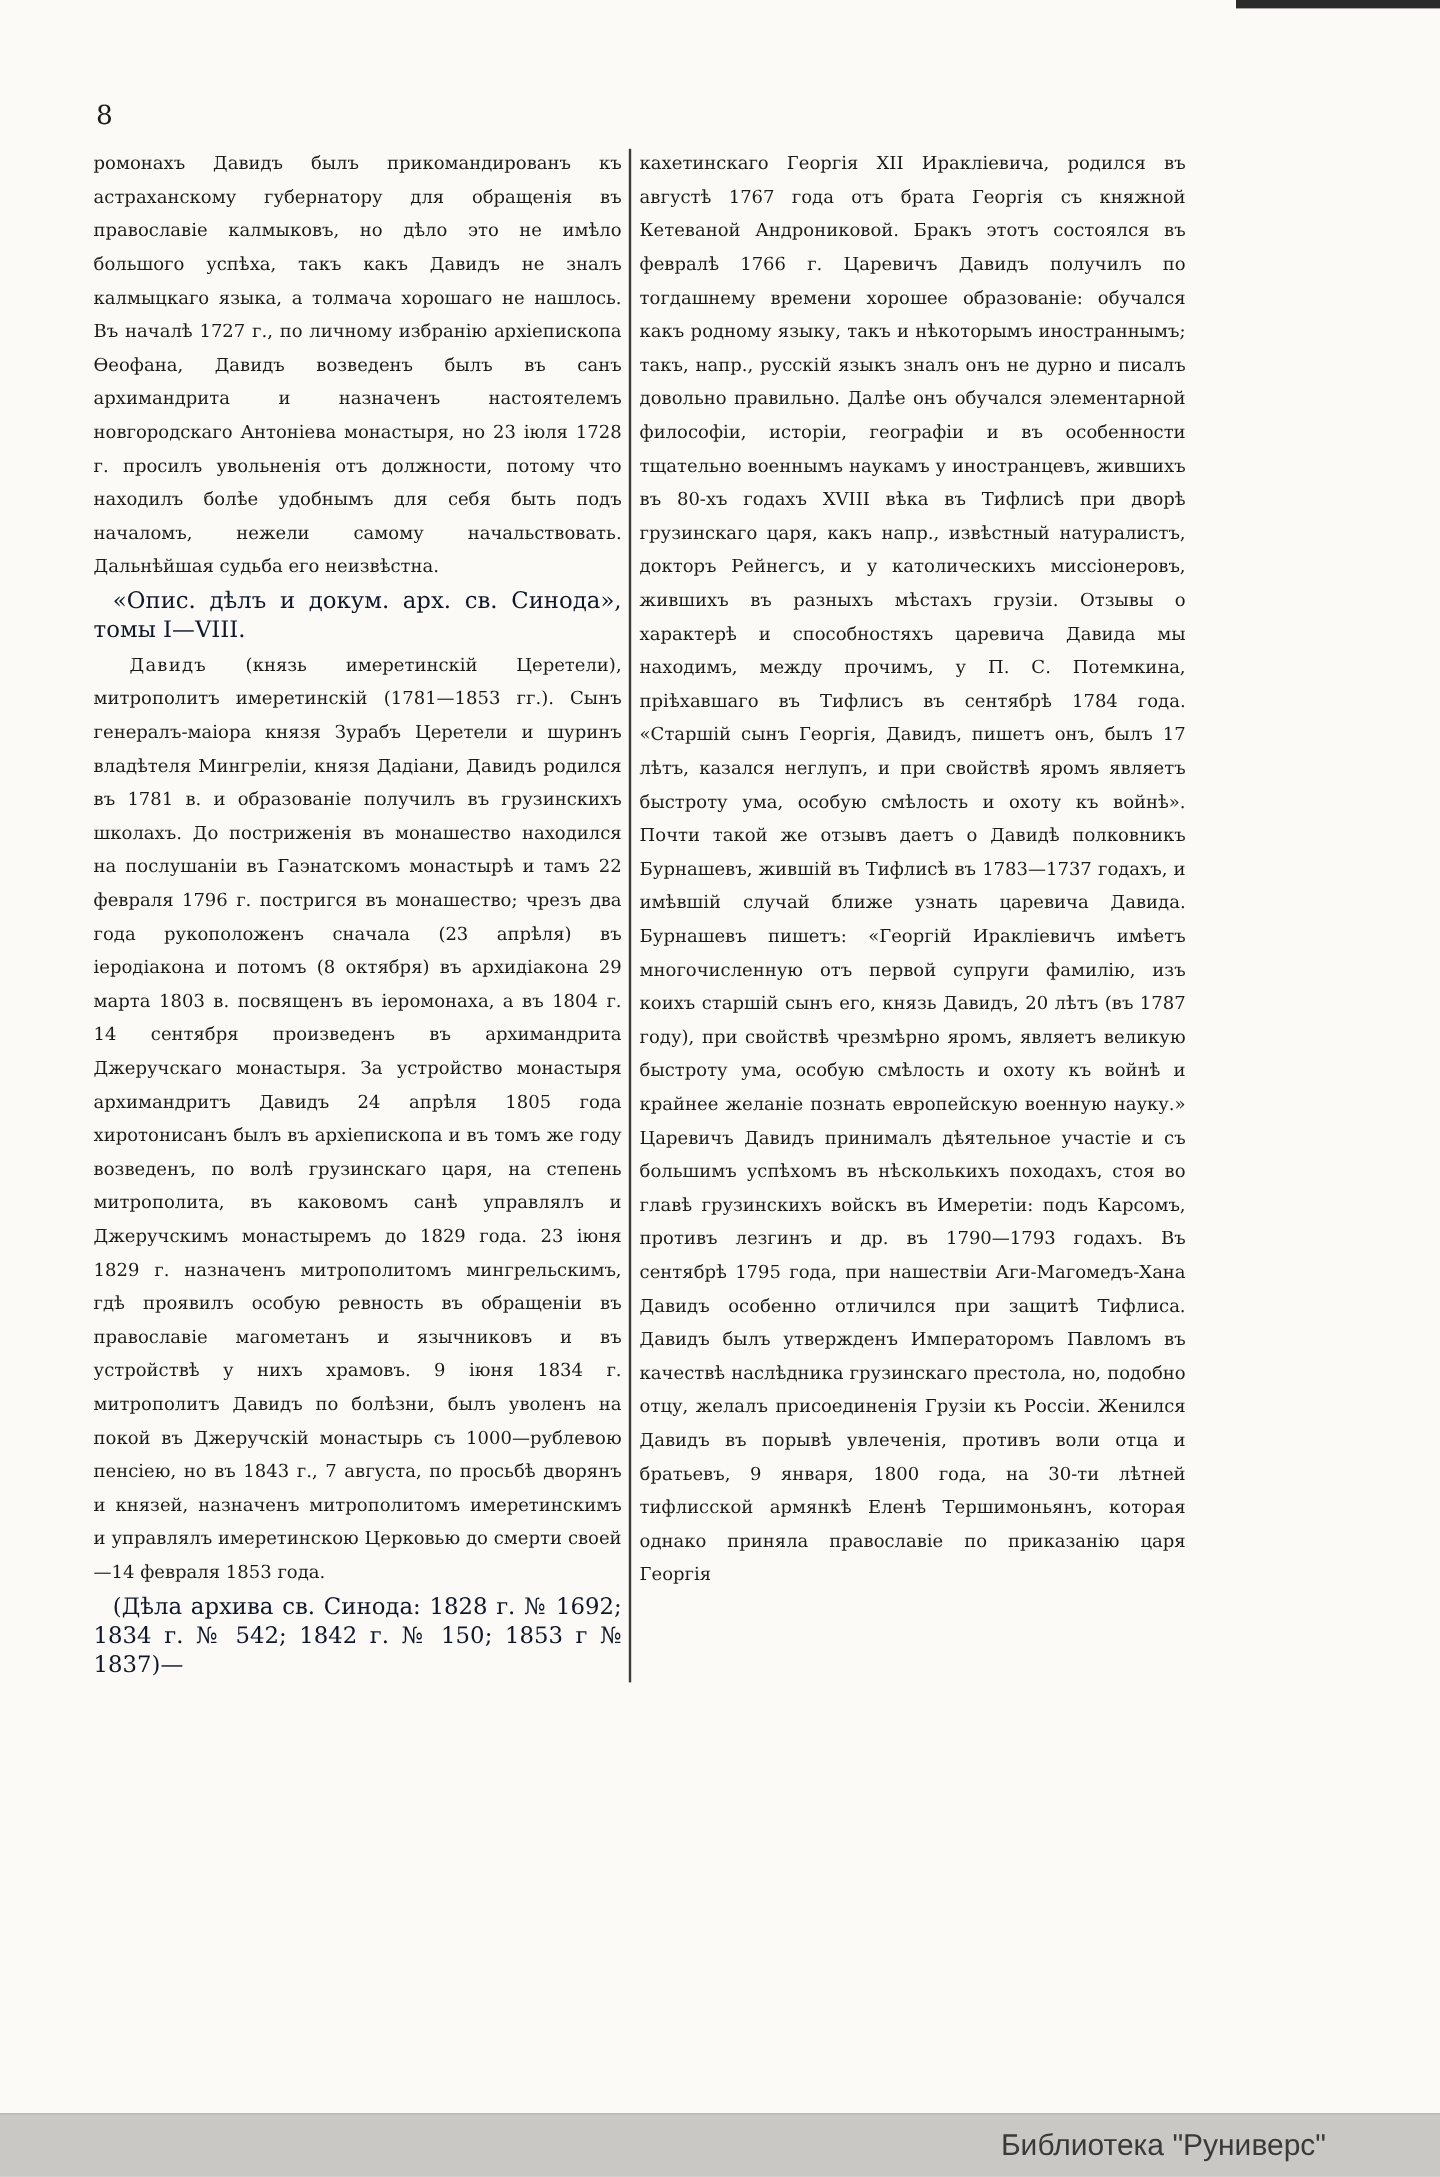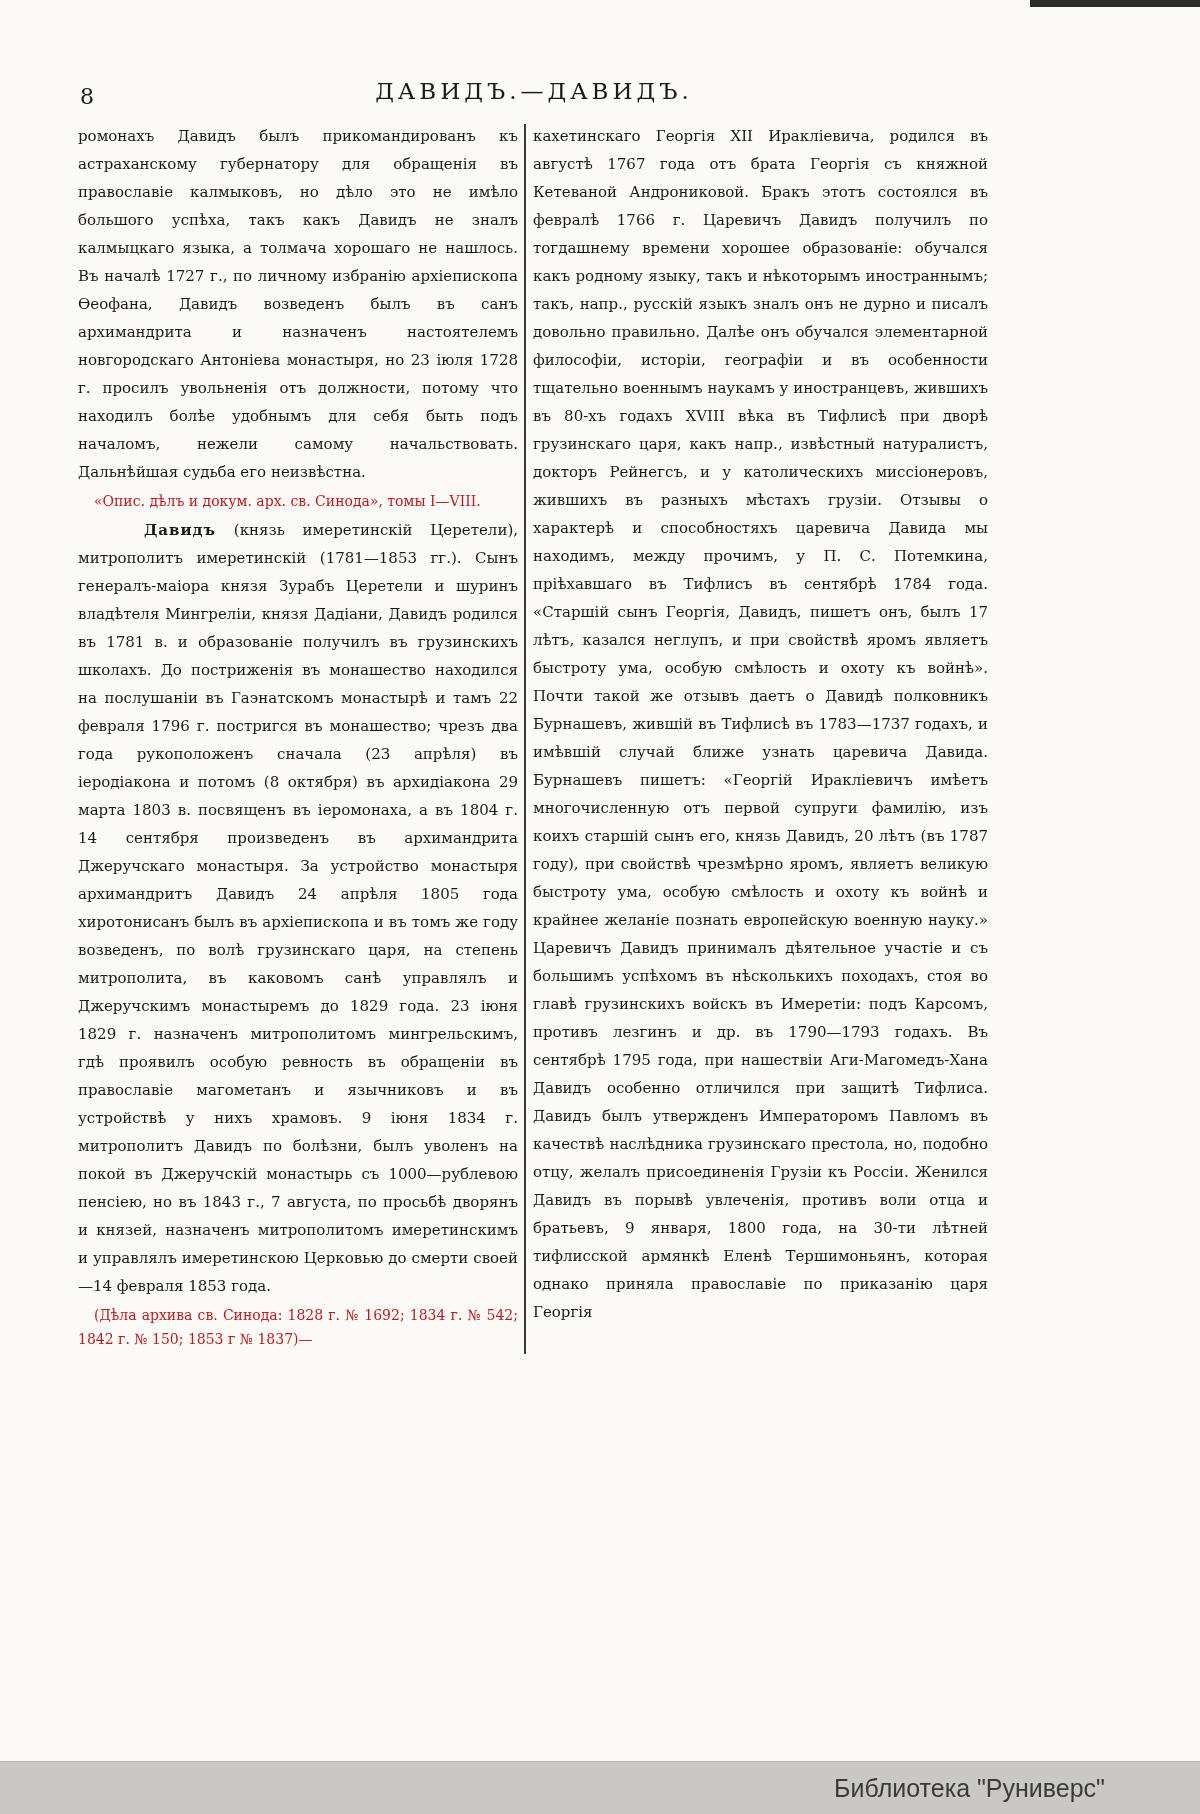--- a/index.html
+++ b/index.html
@@ -51,27 +51,27 @@
   p.body {
     margin:0;
     font-size:15px;
     line-height:28px;
     text-align:justify;
     text-indent:30px;
   }
   p.body.no-indent { text-indent:0; }
   p.small {
     margin:3px 0 3px 0;
-    font-size:14px;
+    font-size:19px;
     line-height:24px;
     text-align:justify;
     text-indent:16px;
-    color:#b91c1c;
+    color:#0f172a;
   }
-  .headword { font-weight:bold; letter-spacing:1px;margin-left:36px; }
+  .headword { font-weight:normal; letter-spacing:1px; }
   .footer-bar {
     position:absolute;
     left:0; bottom:0;
     width:1200px;
     height:52px;
     background:#c9c8c5;
     border-top:1px solid #b4b3b0;
   }
   .watermark {
     position:absolute;
@@ -85,21 +85,20 @@
 </style>
 </head>
 <body>
 
 <div class="page">
 
   <div class="scan-artifact-top"></div>
 
   <div class="page-header">
     <span class="page-number">8</span>
-    <span class="running-title">ДАВИДЪ.—ДАВИДЪ.</span>
   </div>
 
   <div class="columns">
 
     <div class="col-left">
       <p class="body no-indent">ромонахъ Давидъ былъ прикомандированъ къ астраханскому губернатору для обращенія въ православіе калмыковъ, но дѣло это не имѣло большого успѣха, такъ какъ Давидъ не зналъ калмыцкаго языка, а толмача хорошаго не нашлось. Въ началѣ 1727 г., по личному избранію архіепископа Ѳеофана, Давидъ возведенъ былъ въ санъ архимандрита и назначенъ настоятелемъ новгородскаго Антоніева монастыря, но 23 іюля 1728 г. просилъ увольненія отъ должности, потому что находилъ болѣе удобнымъ для себя быть подъ началомъ, нежели самому начальствовать. Дальнѣйшая судьба его неизвѣстна.</p>
       <p class="small">«Опис. дѣлъ и докум. арх. св. Синода», томы I—VIII.</p>
       <p class="body"><span class="headword">Давидъ</span><span> (князь имеретинскій Церетели), митрополитъ имеретинскій (1781—1853 гг.). Сынъ генералъ-маіора князя Зурабъ Церетели и шуринъ владѣтеля Мингреліи, князя Дадіани, Давидъ родился въ 1781 в. и образованіе получилъ въ грузинскихъ школахъ. До постриженія въ монашество находился на послушаніи въ Гаэнатскомъ монастырѣ и тамъ 22 февраля 1796 г. постригся въ монашество; чрезъ два года рукоположенъ сначала (23 апрѣля) въ іеродіакона и потомъ (8 октября) въ архидіакона 29 марта 1803 в. посвященъ въ іеромонаха, а въ 1804 г. 14 сентября произведенъ въ архимандрита Джеручскаго монастыря. За устройство монастыря архимандритъ Давидъ 24 апрѣля 1805 года хиротонисанъ былъ въ архіепископа и въ томъ же году возведенъ, по волѣ грузинскаго царя, на степень митрополита, въ каковомъ санѣ управлялъ и Джеручскимъ монастыремъ до 1829 года. 23 іюня 1829 г. назначенъ митрополитомъ мингрельскимъ, гдѣ проявилъ особую ревность въ обращеніи въ православіе магометанъ и язычниковъ и въ устройствѣ у нихъ храмовъ. 9 іюня 1834 г. митрополитъ Давидъ по болѣзни, былъ уволенъ на покой въ Джеручскій монастырь съ 1000—рублевою пенсіею, но въ 1843 г., 7 августа, по просьбѣ дворянъ и князей, назначенъ митрополитомъ имеретинскимъ и управлялъ имеретинскою Церковью до смерти своей—14 февраля 1853 года.</span></p>
       <p class="small"><span>(Дѣла архива св. Синода: 1828 г. № 1692; 1834 г. № 542; 1842 г. № 150; 1853 г № 1837)—</span></p>
 

